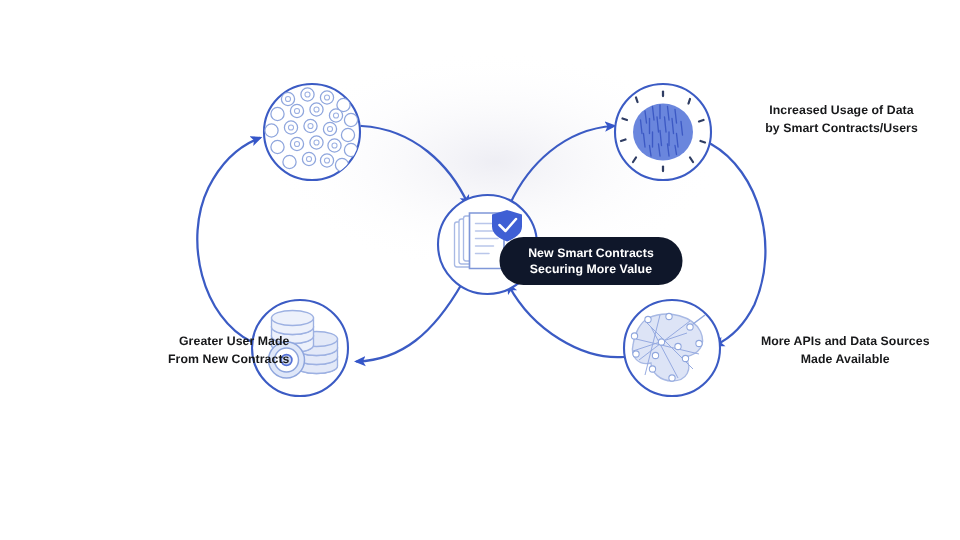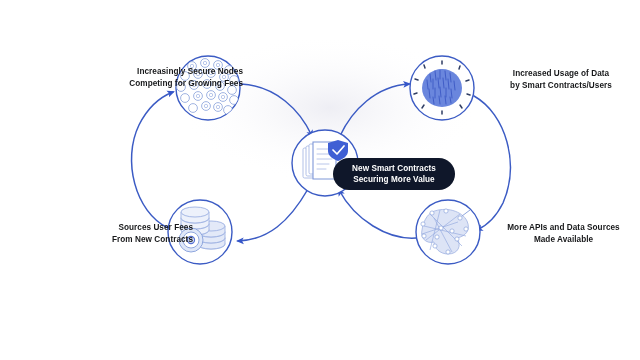--- a/index.html
+++ b/index.html
@@ -299,30 +299,28 @@
             <path d="M317 164 L329 164"></path>
           <path d="M317 169 L326 169"></path>
         </g>
         <path d="M338 140 L348 143 L348 151 C348 156, 343 159, 338 161
                  C333 159, 328 156, 328 151 L328 143 Z" fill="#3f5fd4"></path>
         <path d="M333 150 L337 154 L344 146" fill="none" stroke="#ffffff" stroke-width="1.7" stroke-linecap="round" stroke-linejoin="round"></path>
       </g>
     </g>
   </svg>
 
-  <div class="node-label label-left" id="label-secure-nodes">Increasingly Secure Nodes
-Competing for Growing Fees</div>
 
   <div class="node-label label-right" id="label-increased-usage">Increased Usage of Data
 by Smart Contracts/Users</div>
 
   <div class="node-label label-right" id="label-more-apis">More APIs and Data Sources
 Made Available</div>
 
-  <div class="node-label label-left" id="label-greater-fees">Sources User Fees
+  <div class="node-label label-left" id="label-greater-fees">Greater User Made
 From New Contracts</div>
 
   <div id="center-pill">
     <span id="center-pill-text">New Smart Contracts
 Securing More Value</span>
   </div>
 
 </div>
 
 </body></html>

